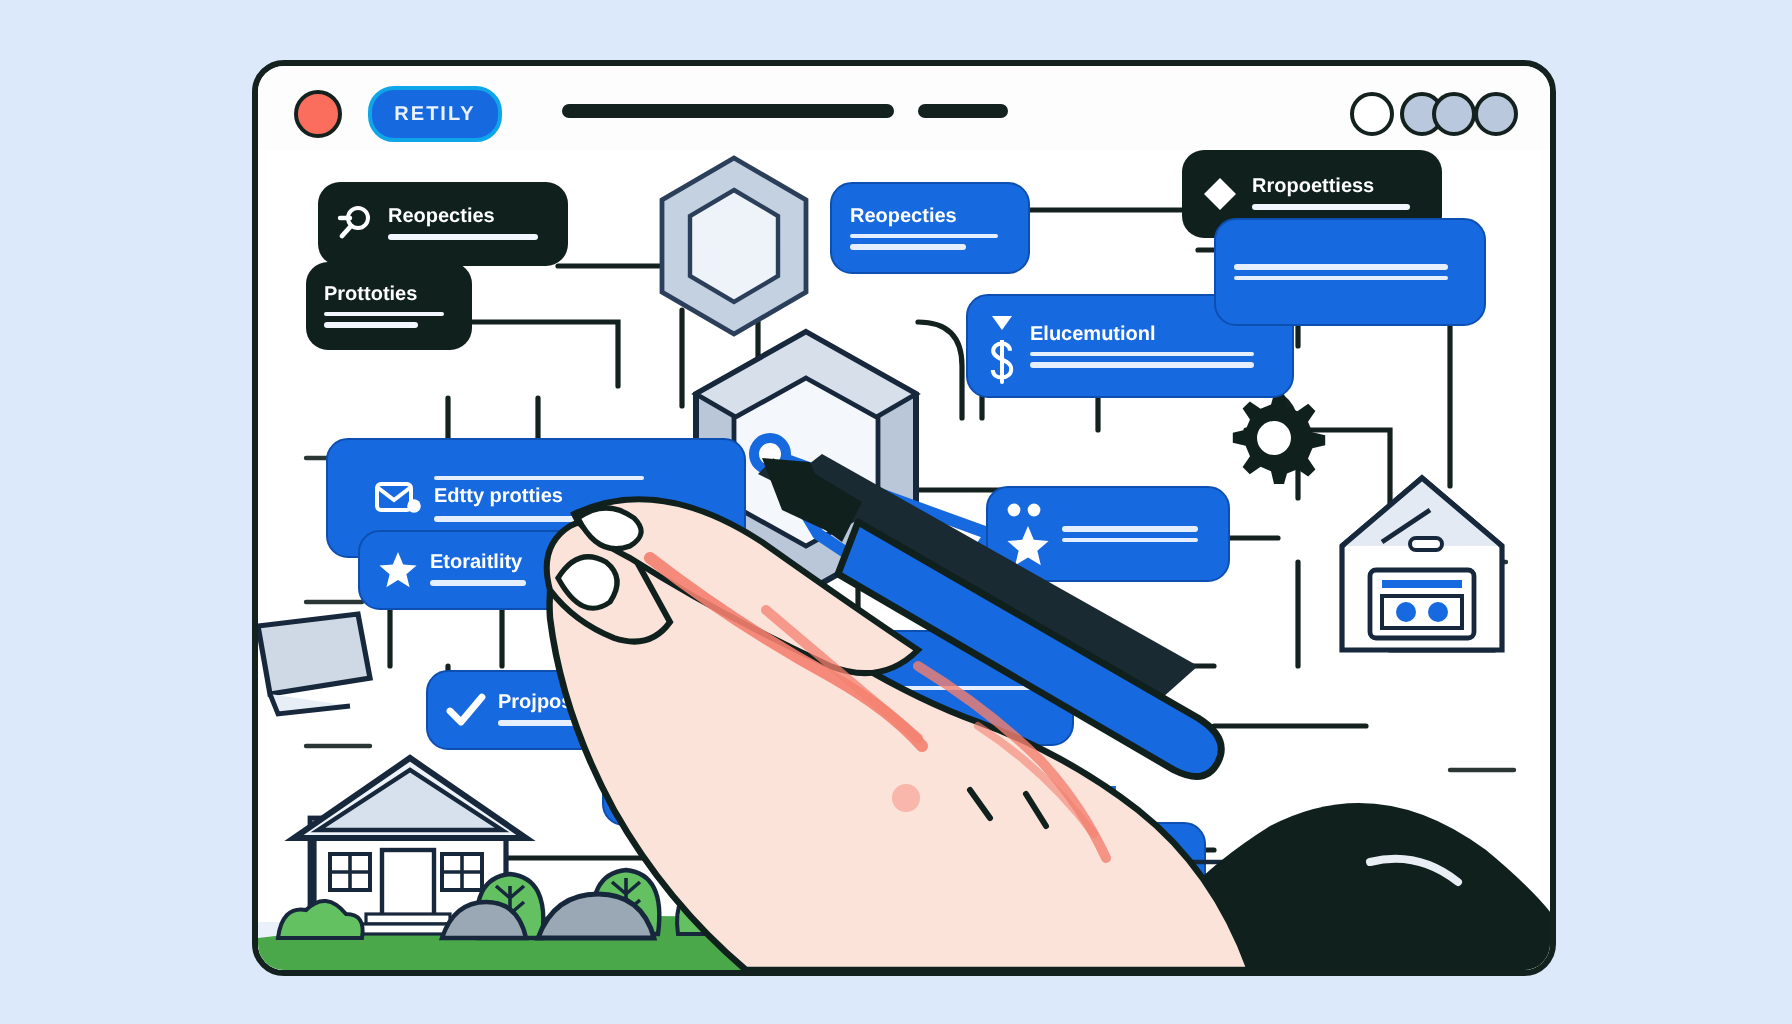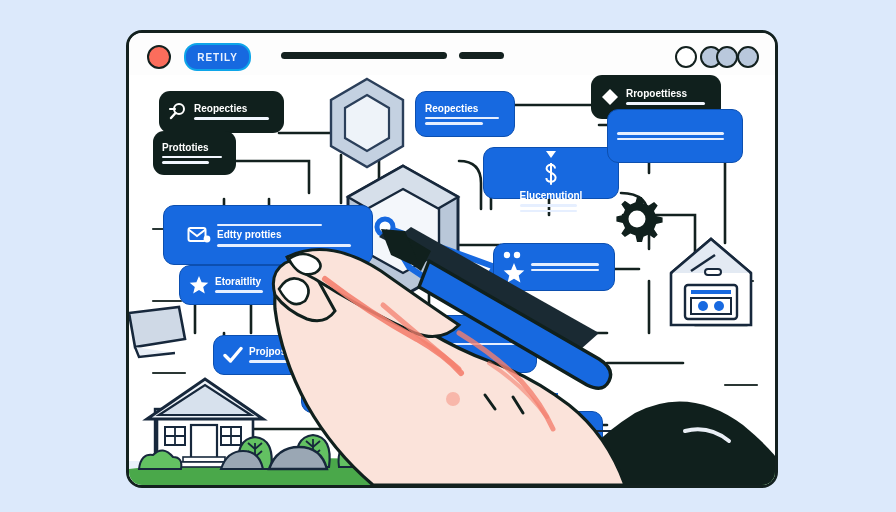--- a/index.html
+++ b/index.html
@@ -195,21 +195,21 @@
       </div>
 
       <div class="node dark" style="left:24px;top:98px;width:83px;height:44px;">
         <span class="body">
           <span class="lbl">Prottoties</span>
           <span class="bar b2"></span>
           <span class="bar b1"></span>
         </span>
       </div>
 
-      <div class="node blue" style="left:34px;top:172px;width:210px;height:60px;padding-left:23px;">
+      <div class="node blue" style="left:34px;top:186px;width:210px;height:60px;padding-left:23px;">
         <span class="ico">
           <svg width="24" height="20" viewBox="0 0 24 20">
               <rect x="1.5" y="3" width="17" height="13" rx="2" fill="none" stroke="#ffffff" stroke-width="2"></rect>
               <path d="M1.5 4.5 L10 11 L18.5 4.5" fill="none" stroke="#ffffff" stroke-width="2"></path>
               <circle cx="20" cy="14" r="3.4" fill="#ffffff"></circle>
             </svg>
         </span>
         <span class="body" style="gap:4px;">
           <span class="bar b1"></span>
           <span class="lbl">Edtty protties</span>
@@ -304,21 +304,21 @@
       </div>
 
       <div class="node blue" style="left:286px;top:58px;width:100px;height:46px;">
         <span class="body">
           <span class="lbl">Reopecties</span>
           <span class="bar b2"></span>
           <span class="bar b1"></span>
         </span>
       </div>
 
-      <div class="node blue" style="left:354px;top:114px;width:136px;height:52px;flex-direction:column;">
+      <div class="node blue" style="left:354px;top:114px;width:164px;height:52px;">
         <span class="ico" style="flex-direction:column;gap:3px;">
           <svg width="16" height="12" viewBox="0 0 16 12">
               <polygon points="3,3 13,3 8,10" fill="#ffffff"></polygon>
             </svg>
           <svg width="16" height="22" viewBox="0 0 16 22">
               <path d="M12 5.4 C12 3 10 1.8 8 1.8 C5.6 1.8 3.6 3.2 3.6 5.4 C3.6 10 12.6 9.4 12.6 14.6 C12.6 17.2 10.4 18.8 8 18.8 C5.4 18.8 3.4 17.4 3.4 15" fill="none" stroke="#ffffff" stroke-width="2"></path>
               <path d="M8 0 v21" stroke="#ffffff" stroke-width="2" stroke-linecap="round"></path>
             </svg>
         </span>
         <span class="body">

